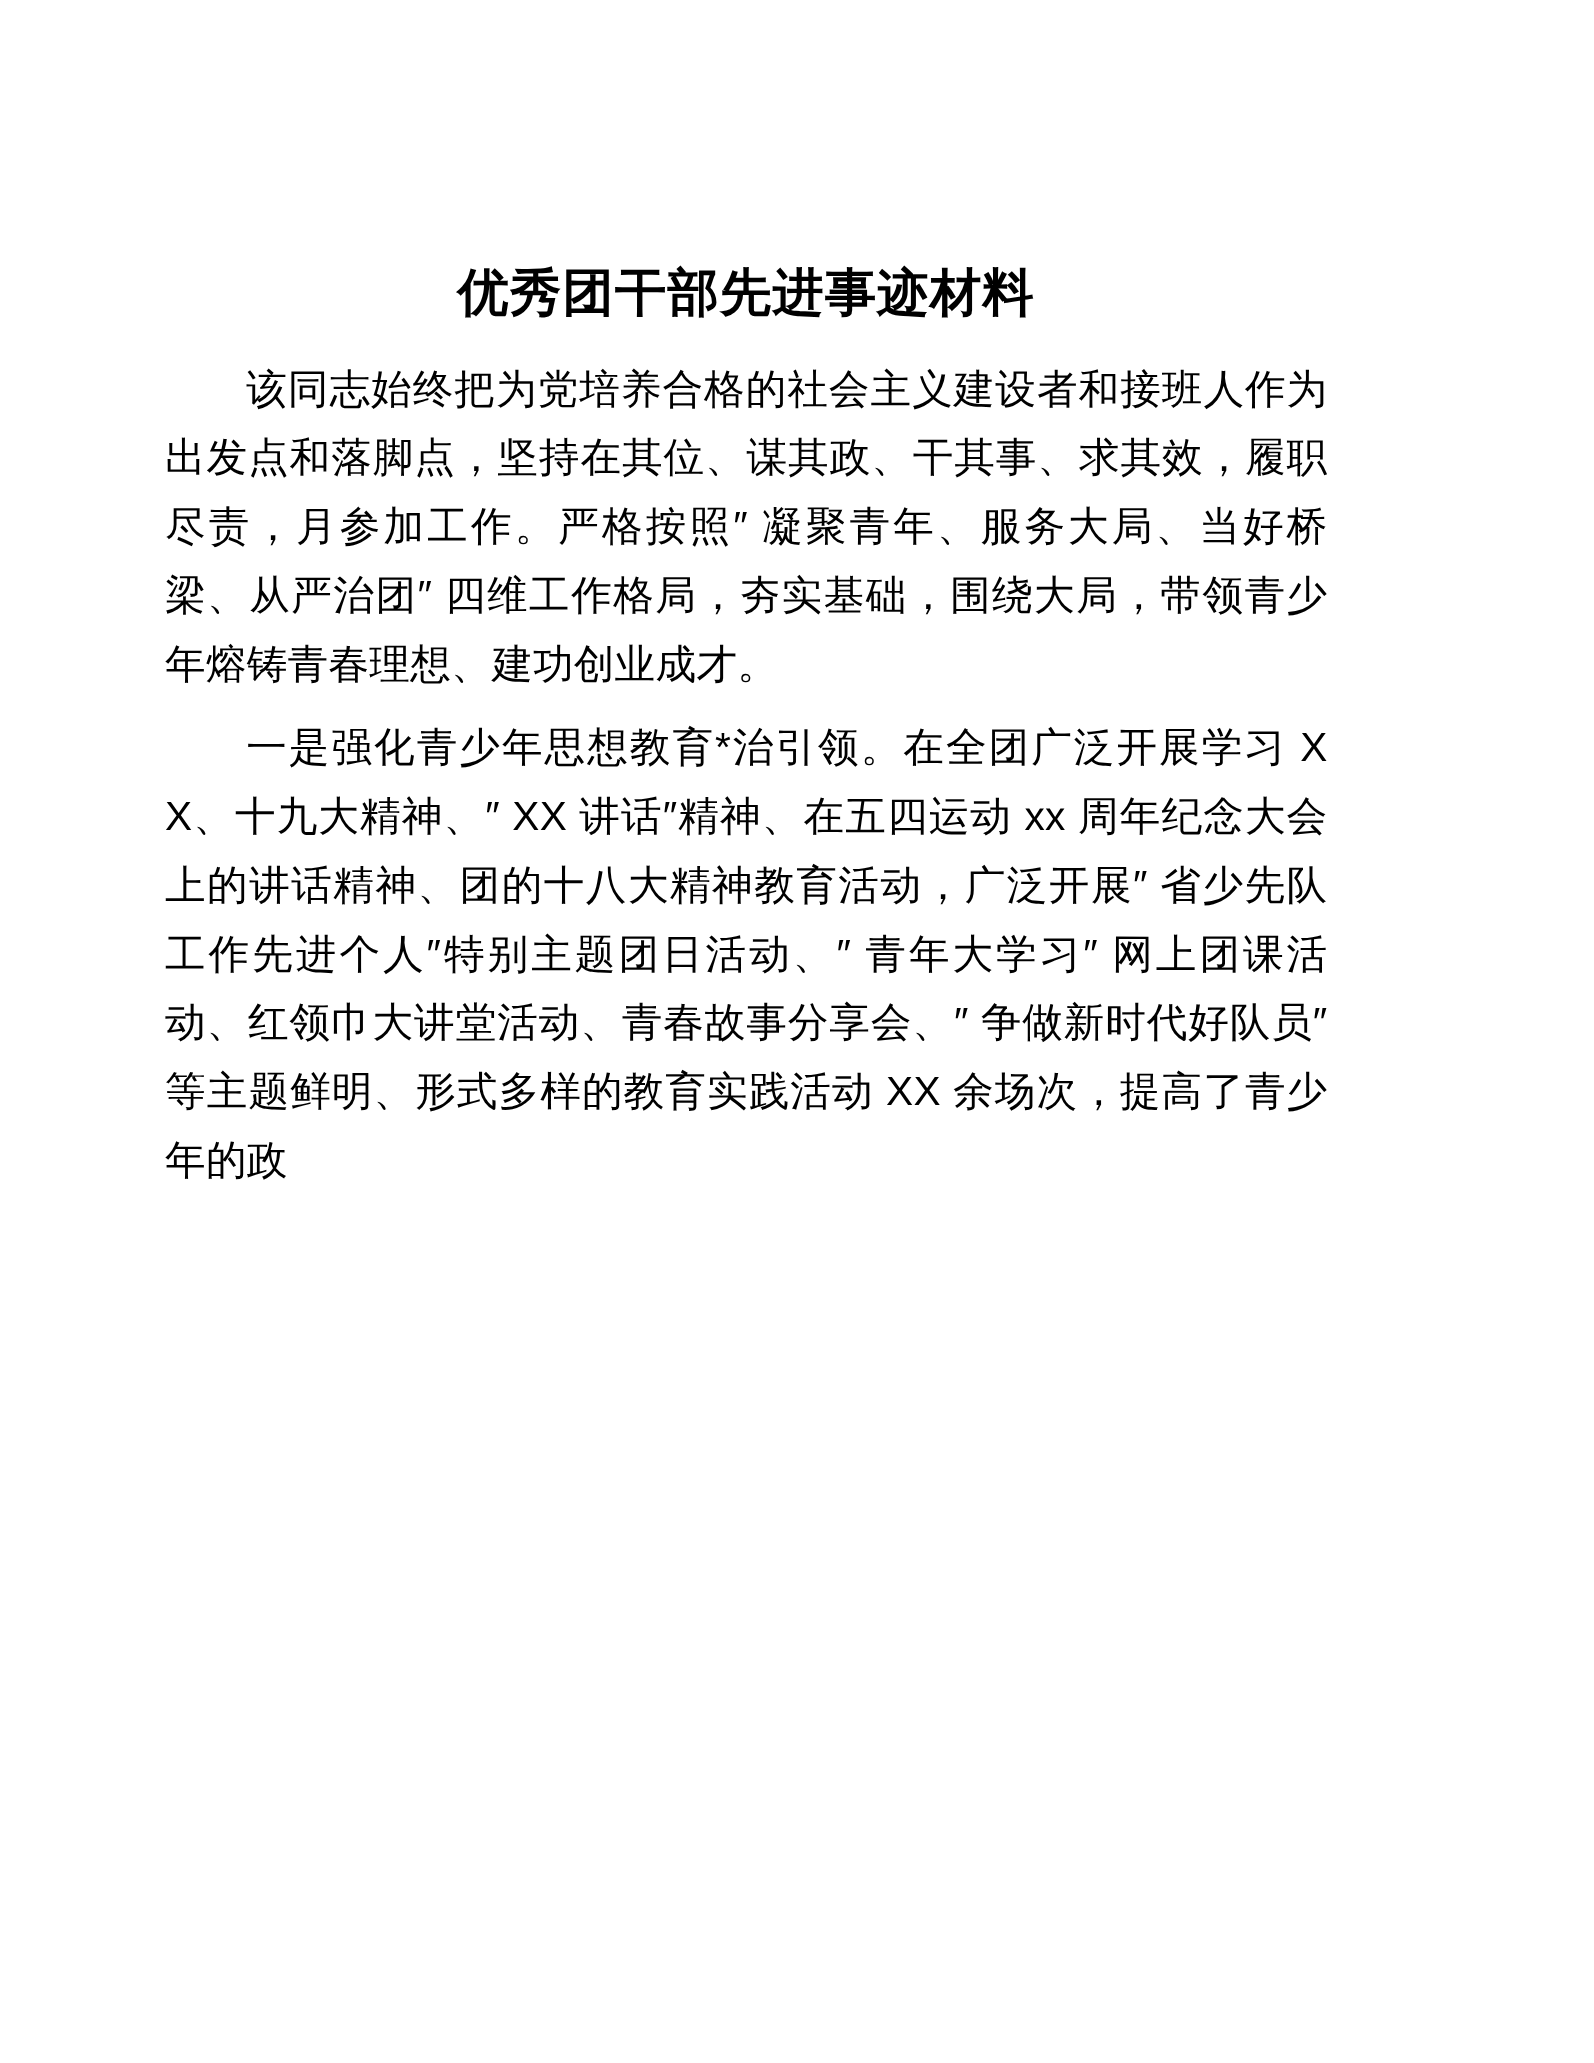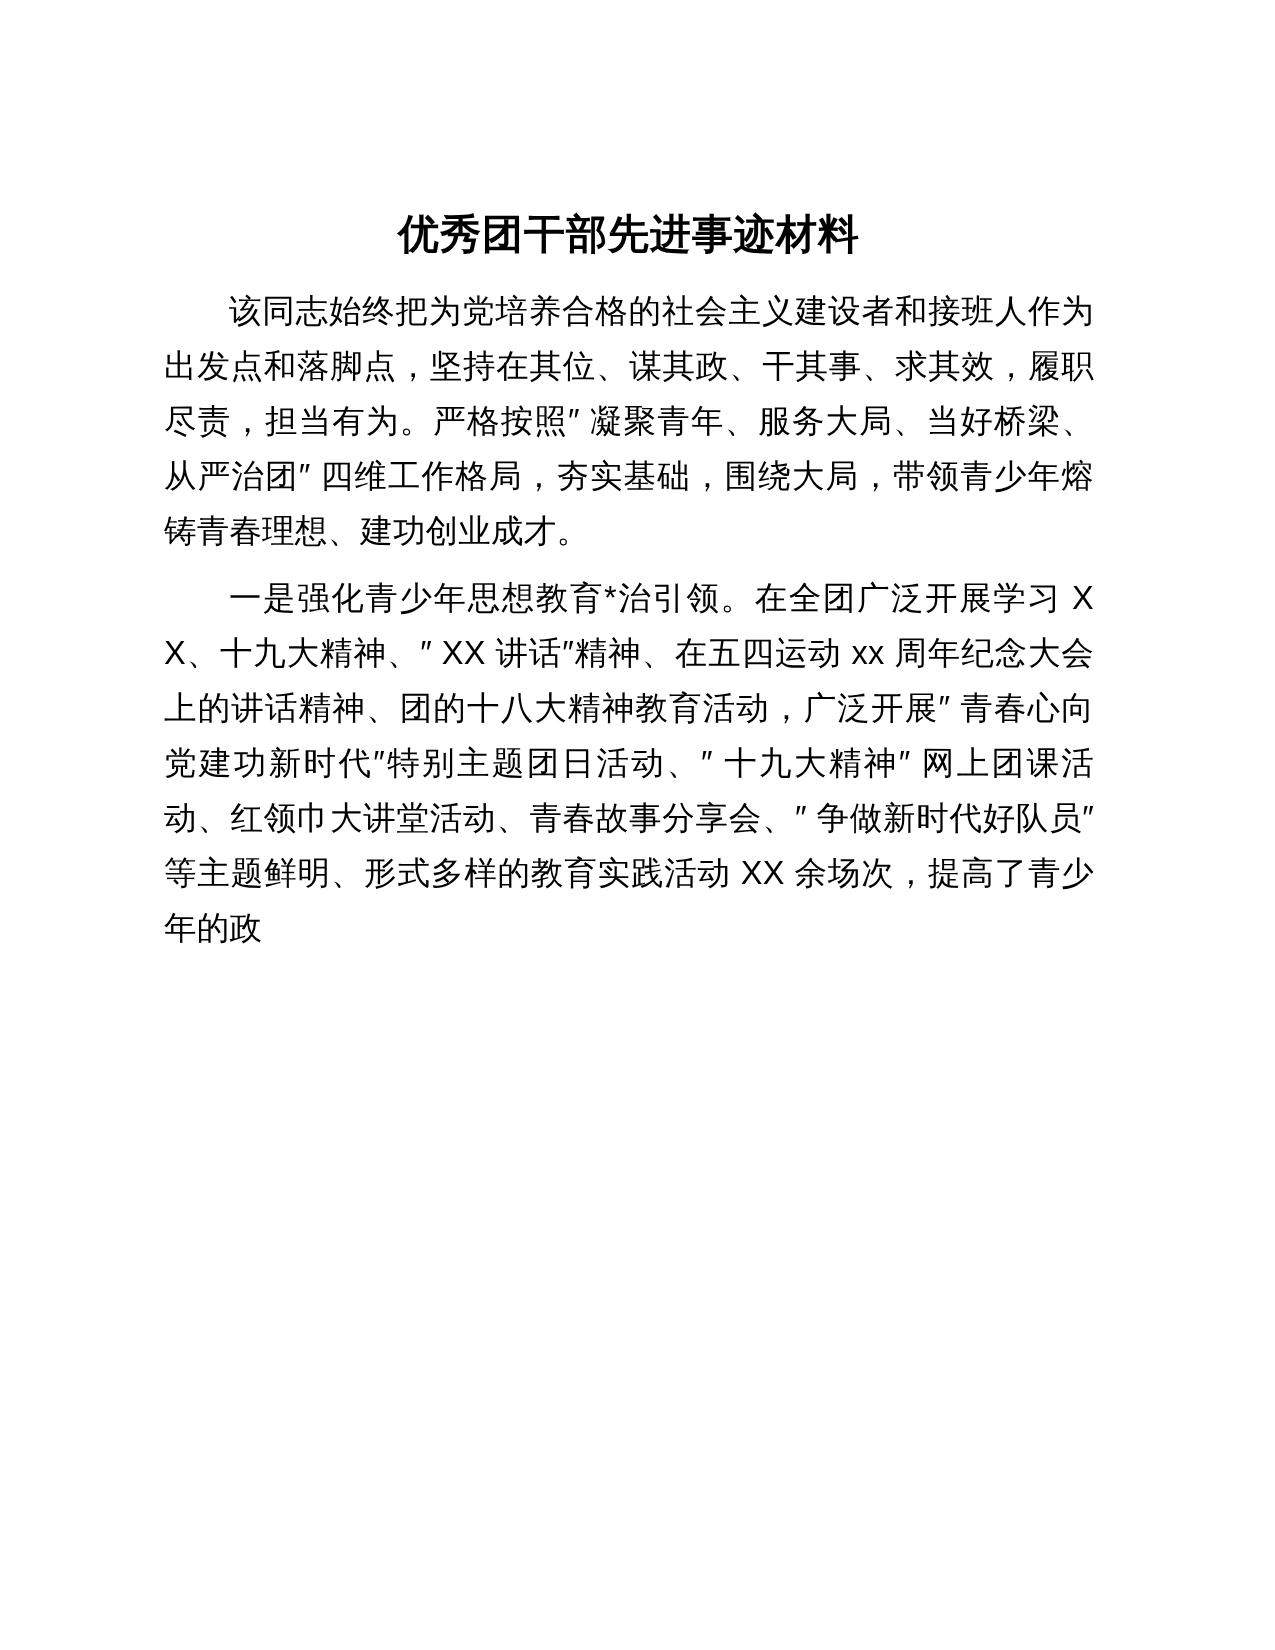--- a/index.html
+++ b/index.html
@@ -15,21 +15,21 @@
     position: relative;
     width: 1275px;
     height: 1650px;
     margin: 0 auto;
     background: #ffffff;
     overflow: hidden;
     box-sizing: border-box;
   }
   .doc-body {
     position: absolute;
-    left: 164px;
+    left: 132px;
     top: 185px;
     width: 930px;
   }
   .doc-title {
     font-size: 41px;
     font-weight: bold;
     text-align: center;
     letter-spacing: 1px;
     line-height: 1.35;
     margin: 0 0 22px 0;
@@ -52,19 +52,19 @@
 </head>
 <body>
 
 <div class="page">
 
   <div class="doc-body">
 
     <h1 class="doc-title">优秀团干部先进事迹材料</h1>
 
 
-    <p class="para">该同志始终把为党培养合格的社会主义建设者和接班人作为出发点和落脚点，坚持在其位、谋其政、干其事、求其效，履职尽责，担当有为。严格按照″ 凝聚青年、服务大局、当好桥梁、从严治团″ 四维工作格局，夯实基础，围绕大局，带领青少年熔铸青春理想、建功创业成才。</p>
+    <p class="para">该同志始终把为党培养合格的社会主义建设者和接班人作为出发点和落脚点，坚持在其位、谋其政、干其事、求其效，履职尽责，月参加工作。严格按照″ 凝聚青年、服务大局、当好桥梁、从严治团″ 四维工作格局，夯实基础，围绕大局，带领青少年熔铸青春理想、建功创业成才。</p>
 
-    <p class="para">一是强化青少年思想教育*治引领。在全团广泛开展学习 XX、十九大精神、″ XX 讲话″精神、在五四运动 xx 周年纪念大会上的讲话精神、团的十八大精神教育活动，广泛开展″ 青春心向党建功新时代″特别主题团日活动、″ 十九大精神″ 网上团课活动、红领巾大讲堂活动、青春故事分享会、″ 争做新时代好队员″ 等主题鲜明、形式多样的教育实践活动 XX 余场次，提高了青少年的政</p>
+    <p class="para">一是强化青少年思想教育*治引领。在全团广泛开展学习 XX、十九大精神、″ XX 讲话″精神、在五四运动 xx 周年纪念大会上的讲话精神、团的十八大精神教育活动，广泛开展″ 省少先队工作先进个人″特别主题团日活动、″ 青年大学习″ 网上团课活动、红领巾大讲堂活动、青春故事分享会、″ 争做新时代好队员″ 等主题鲜明、形式多样的教育实践活动 XX 余场次，提高了青少年的政</p>
 
   </div>
 
 </div>
 
 </body></html>

